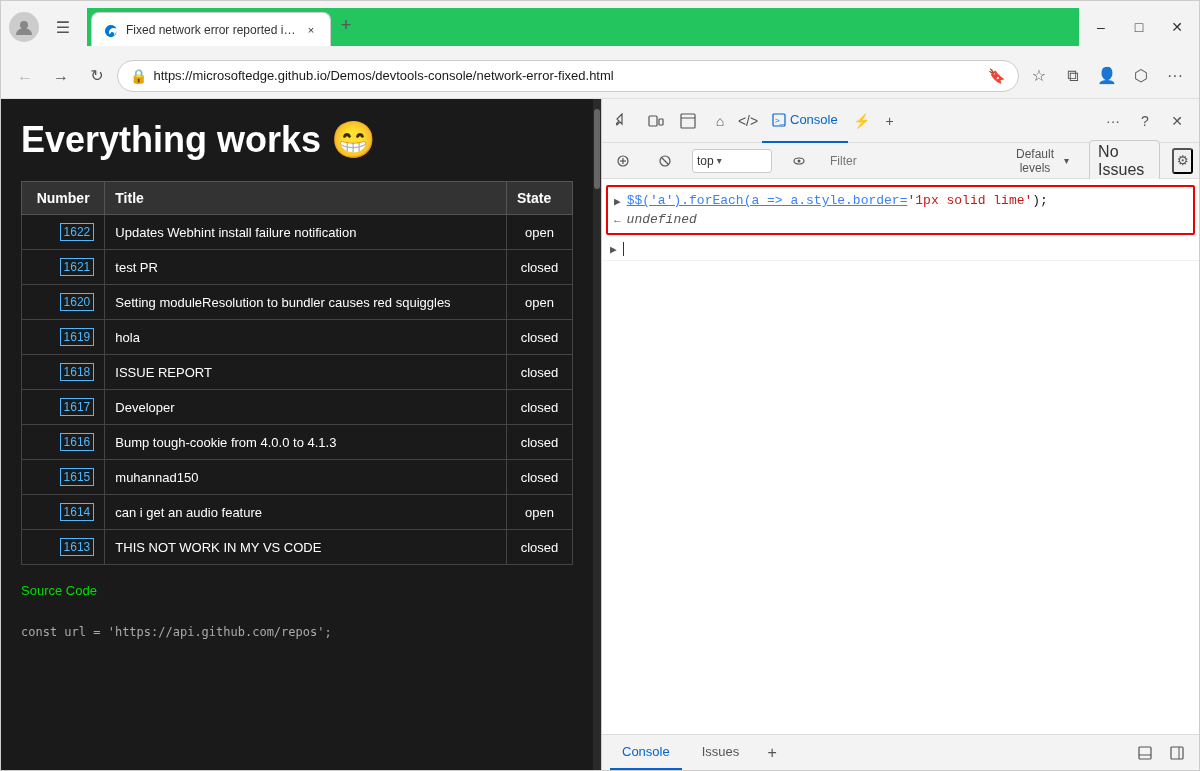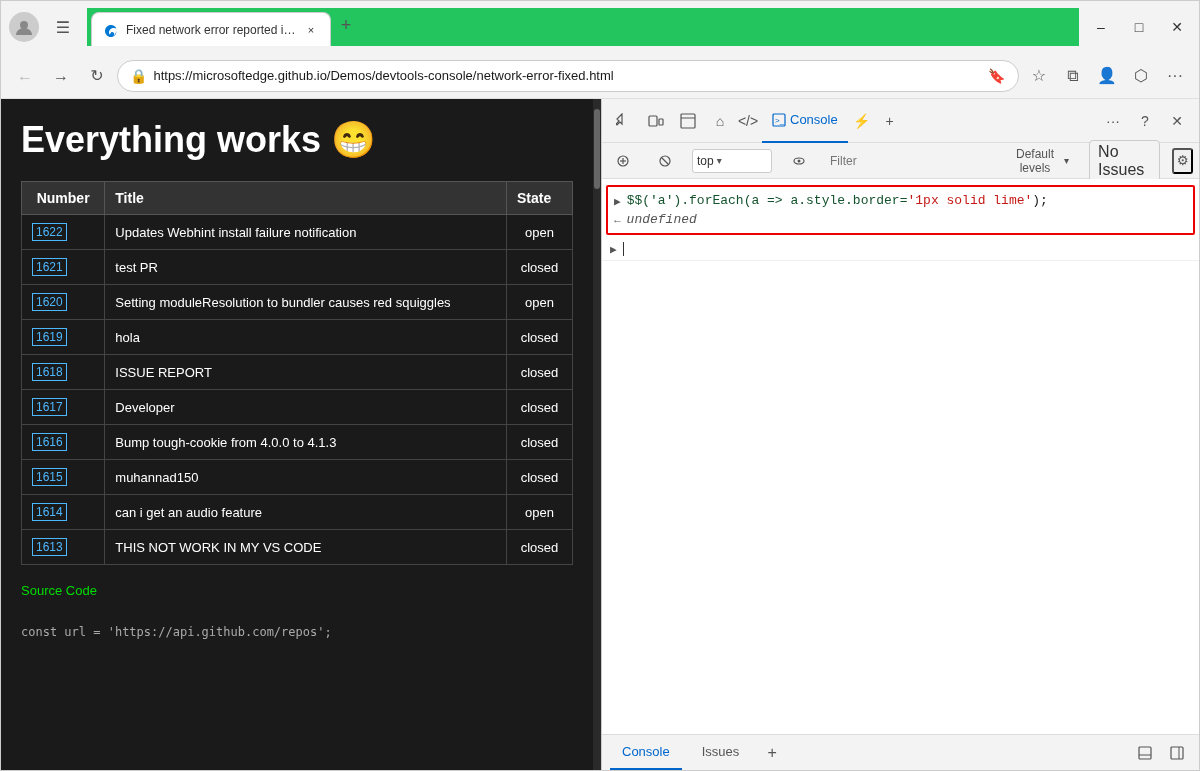--- a/index.html
+++ b/index.html
@@ -35,21 +35,21 @@
     .webpage { width: 565px; background: #1a1a1a; color: white; overflow-y: auto; position: relative; }
 
     .webpage-inner { padding: 20px 20px 10px 20px; }
     .page-heading { font-size: 36px; font-weight: bold; color: white; margin-bottom: 20px; display: flex; align-items: center; gap: 10px; }
     .emoji { font-size: 36px; }
 
     .data-table { width: 100%; border-collapse: collapse; margin-bottom: 16px; }
     .data-table th { background: #333; color: white; padding: 8px 10px; font-size: 14px; font-weight: bold; border: 1px solid #555; text-align: left; }
     .data-table th:first-child { text-align: center; }
     .data-table td { padding: 8px 10px; font-size: 13px; color: white; border: 1px solid #444; vertical-align: middle; }
-    .data-table td:first-child { text-align: left; }
+    .data-table td:first-child { text-align: right; }
     .data-table td:last-child { text-align: center; }
     .issue-link { color: #4db8ff; text-decoration: none; border: 1px solid #4db8ff; padding: 1px 3px; font-size: 12px; display: inline-block; }
     .source-code-link { color: #00dd00; font-size: 13px; text-decoration: none; cursor: pointer; }
     .code-preview { color: #aaa; font-size: 12px; font-family: monospace; margin-top: 8px; }
 
     
     .scroll-container { position: relative; display: flex; }
     .scrollbar-track { width: 8px; background: #2a2a2a; position: relative; }
     .scrollbar-thumb { width: 6px; height: 80px; background: #666; border-radius: 3px; position: absolute; top: 10px; left: 1px; }
 
@@ -315,21 +315,21 @@
         </button>
         <div class="no-issues-badge">No Issues</div>
         <button class="console-settings-btn">⚙</button>
       </div>
 
       <div class="console-output">
         <div class="console-entry-highlighted">
           <div class="console-entry input-entry" style="display:flex; gap:6px; align-items:flex-start; border-bottom:none; padding:2px 0;">
             <span class="console-arrow" style="color:#555;">▶</span>
             <span class="console-text console-code">
-              <span style="color:#14532d;">$$('a').forEach(a =&gt; a.style.border=</span><span class="console-string">'1px solid lime'</span><span style="color:#1a1a1a;">);</span>
+              <span style="color:#3b82f6;text-decoration:underline;">$$('a').forEach(a =&gt; a.style.border=</span><span class="console-string">'1px solid lime'</span><span style="color:#1a1a1a;">);</span>
             </span>
           </div>
           <div class="console-entry output-entry" style="display:flex; gap:6px; align-items:flex-start; border-bottom:none; padding:2px 0;">
             <span class="console-arrow" style="color:#555;">←</span>
             <span class="console-output-text console-code">undefined</span>
           </div>
         </div>
         <div class="console-entry cursor-entry" style="display:flex; gap:6px; align-items:center; padding:4px 8px;">
           <span class="console-arrow" style="color:#555;">▶</span>
           <span class="console-text console-code" style="border-left:1px solid #333; height:14px; display:inline-block;"></span>

